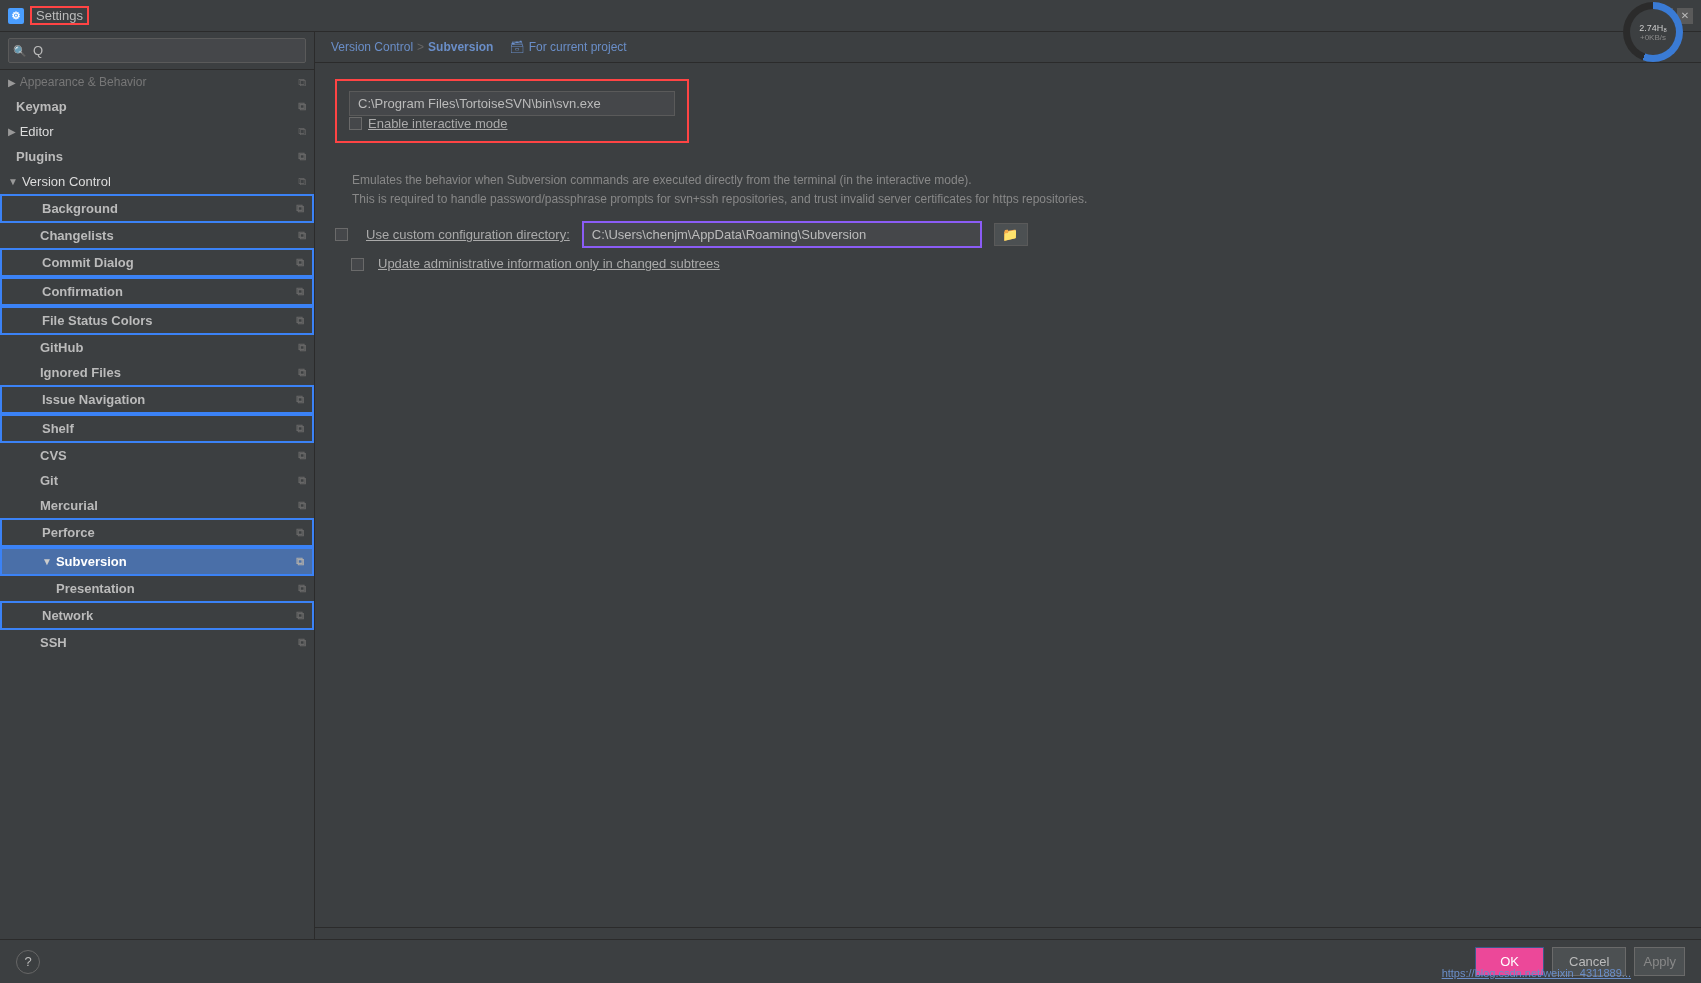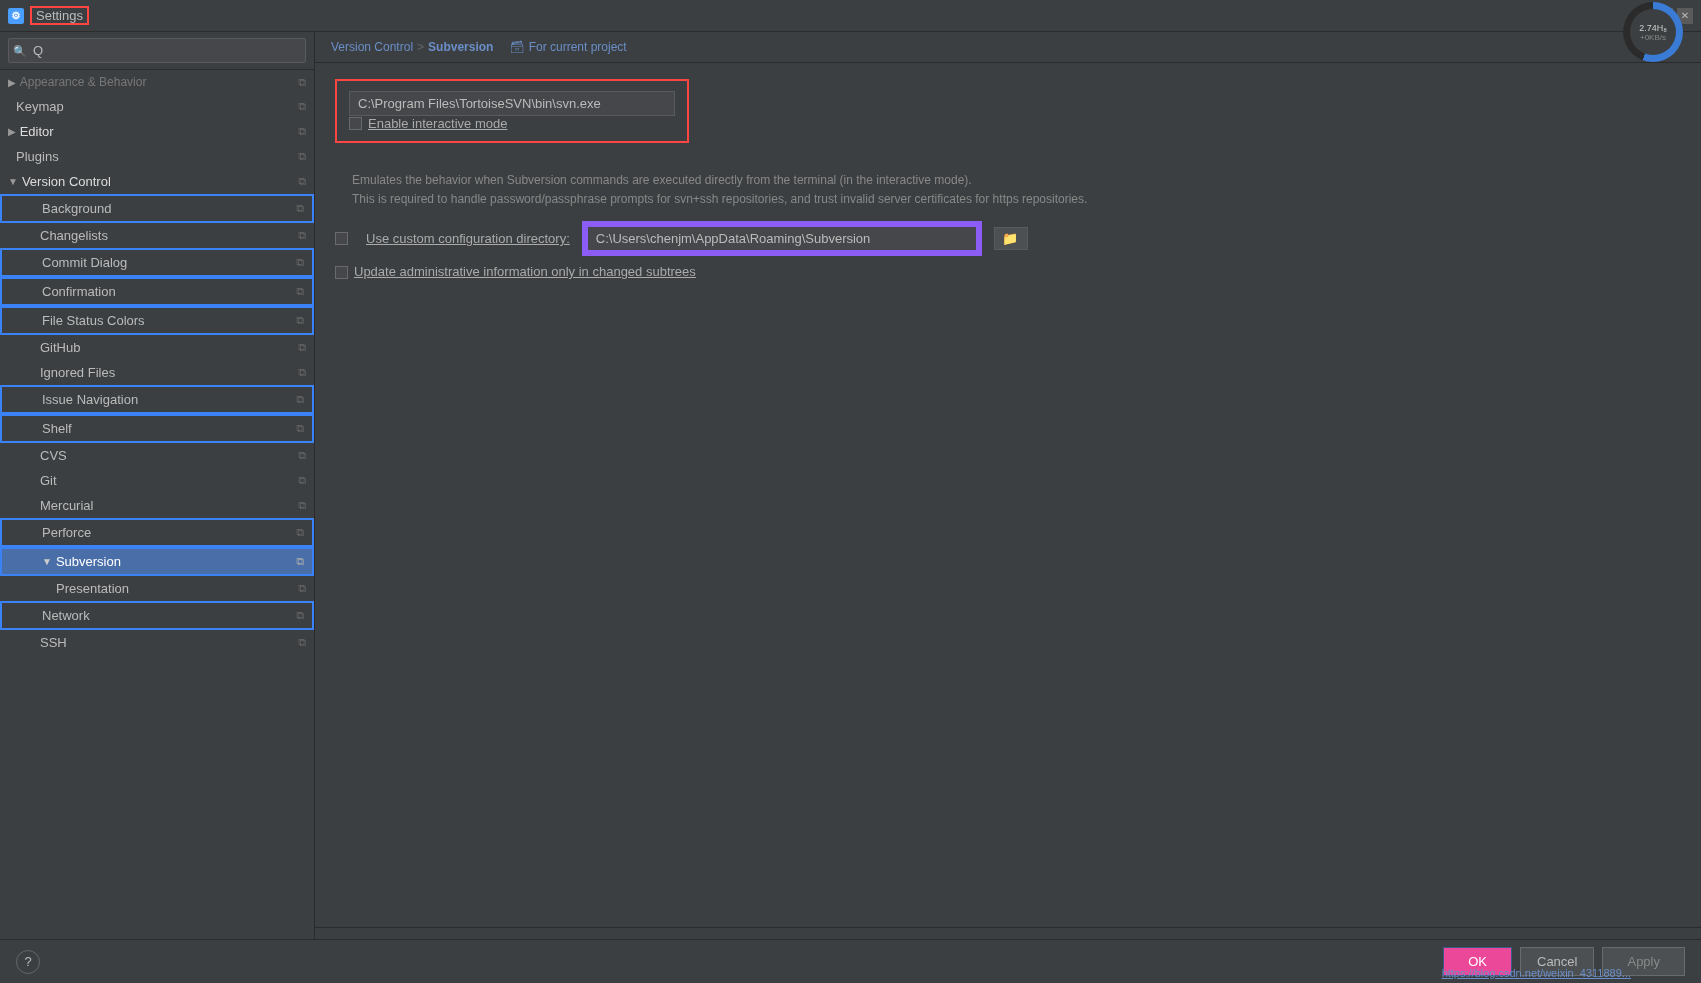--- a/index.html
+++ b/index.html
@@ -101,20 +101,21 @@
       overflow-y: auto;
       flex: 1;
     }
     .sidebar-item {
       display: flex;
       align-items: center;
       padding: 5px 8px 5px 16px;
       cursor: pointer;
       color: #bbb;
       position: relative;
+      font-weight: bold;
     }
     .sidebar-item.selected {
       background: #4a6fa8;
       color: #fff;
     }
     .sidebar-item.parent {
       padding-left: 8px;
       font-weight: 500;
       color: #ddd;
     }
@@ -196,40 +197,41 @@
     }
 
     .config-dir-row {
       display: flex;
       align-items: center;
       margin: 8px 0;
       gap: 12px;
     }
     .config-dir-input {
       background: #45474a;
-      border: 6px solid #8b5cf6;
+      border: 2px solid #8b5cf6;
       color: #bbb;
       padding: 4px 8px;
       font-size: 13px;
       width: 400px;
       outline: none;
     }
     .folder-btn {
       background: #4c5052;
       border: 1px solid #5a5a5a;
       color: #bbb;
       padding: 3px 8px;
       cursor: pointer;
       font-size: 13px;
     }
 
     .admin-info-row {
       display: flex;
       align-items: flex-end;
-      margin: 6px 0;
+      margin: 6px 16px;
+      gap: 8px;
     }
 
     .bottom-section {
       padding: 12px 20px;
       border-top: 1px solid #2b2b2b;
       display: flex;
       align-items: center;
       gap: 12px;
     }
     .clear-cache-btn {
@@ -287,21 +289,21 @@
       border: 1px solid #6a6a6a;
       color: #bbb;
       padding: 6px 16px;
       cursor: pointer;
       font-size: 13px;
     }
     .btn-apply {
       background: #4c5052;
       border: 1px solid #6a6a6a;
       color: #888;
-      padding: 6px 24px;
+      padding: 6px 8px;
       cursor: pointer;
       font-size: 13px;
     }
 
     
     .memory-indicator {
       position: absolute;
       top: 2px;
       right: 18px;
       width: 60px;

